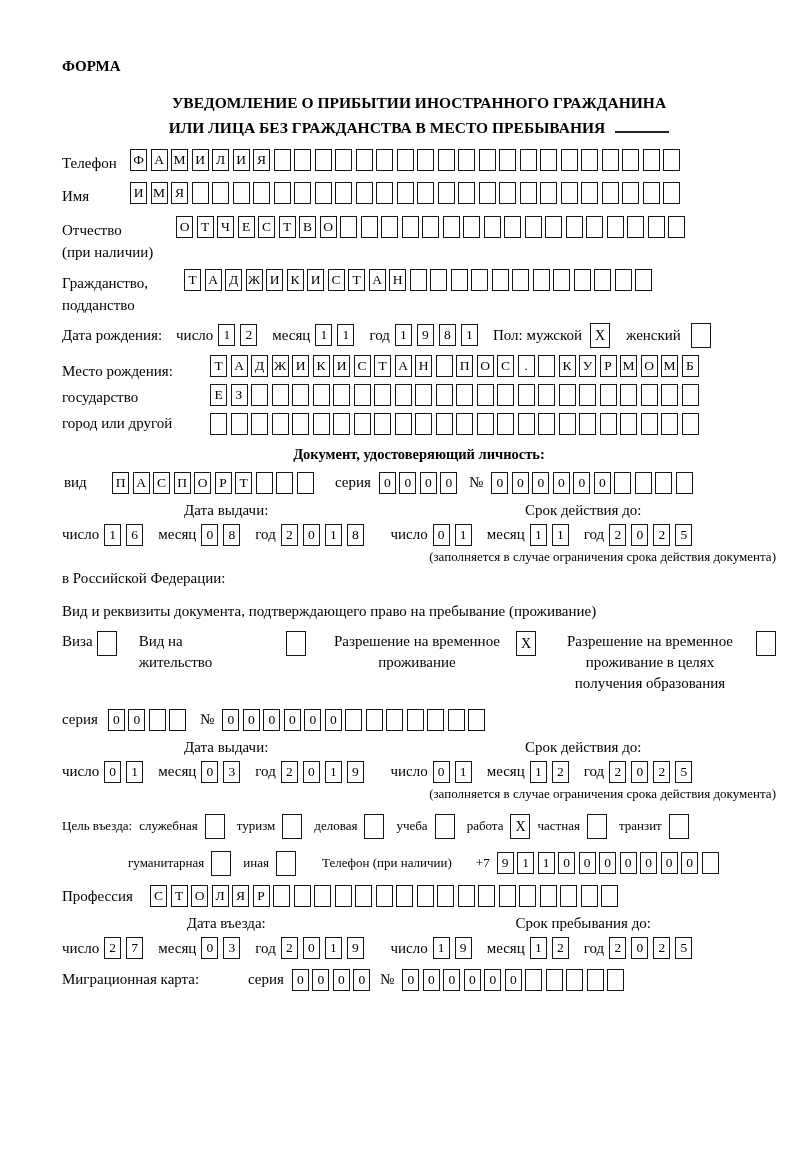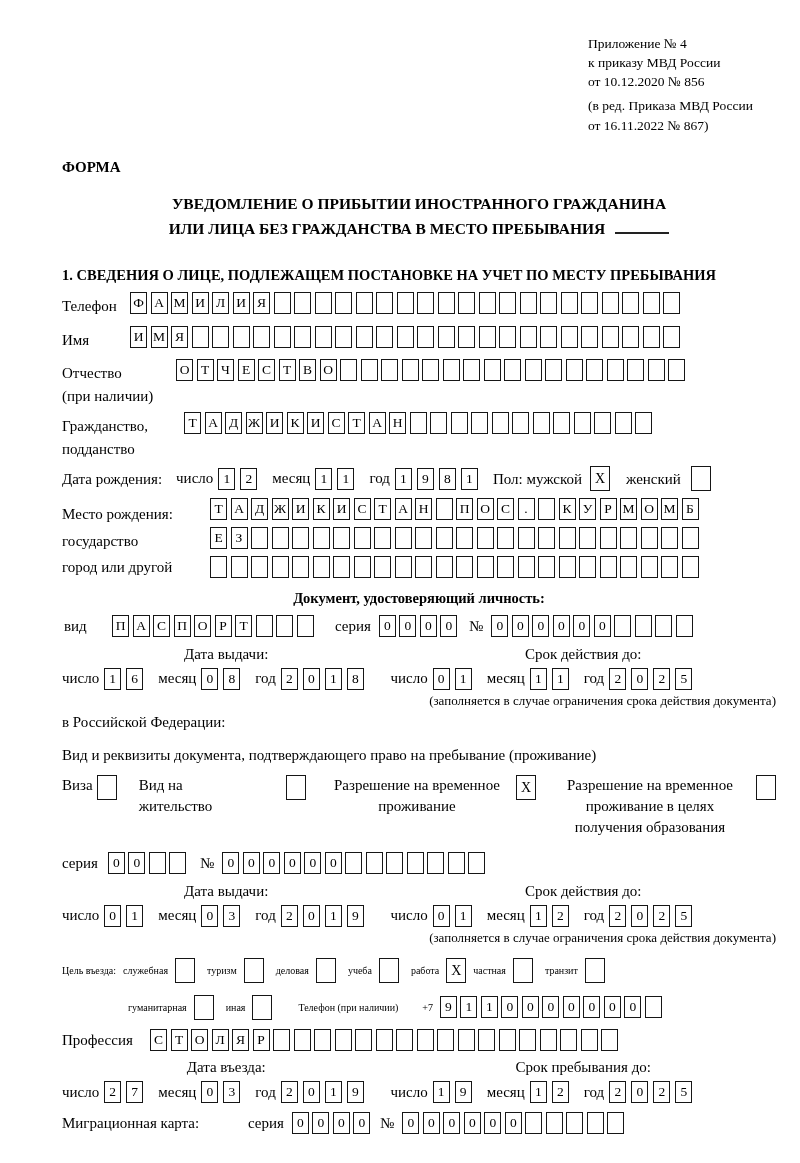--- a/index.html
+++ b/index.html
@@ -41,43 +41,35 @@
   .note-r { text-align:right; font-size:13px; margin-top:3px; }
   .para { font-size:15px; margin-top:10px; line-height:1.55; }
 
   .opts { display:flex; align-items:flex-start; margin-top:8px; }
   .opt { display:flex; align-items:flex-start; }
   .opt-label { font-size:15px; line-height:1.4; }
   .opt-label.c2 { width:178px; text-align:center; }
   .opt-label.c3 { width:192px; text-align:center; }
 
   .p-int { display:flex; align-items:center; margin-top:12px; flex-wrap:nowrap; }
-  .p-int .plbl { font-size:10px; margin-right:7px; white-space:nowrap; }
+  .p-int .plbl { font-size:13px; margin-right:7px; white-space:nowrap; }
   .p-int .ckb { margin-right:12px; }
 </style>
 </head>
 <body>
 
 <div class="page">
 
-  <div class="hdr">
-    <div>Приложение № 4</div>
-    <div>к приказу МВД России</div>
-    <div>от 10.12.2020 № 856</div>
-    <div class="sub">(в ред. Приказа МВД России</div>
-    <div>от 16.11.2022 № 867)</div>
-  </div>
   <div class="form-label">ФОРМА</div>
 
   <div class="title">
     <div>УВЕДОМЛЕНИЕ О ПРИБЫТИИ ИНОСТРАННОГО ГРАЖДАНИНА</div>
     <div><span>ИЛИ ЛИЦА БЕЗ ГРАЖДАНСТВА В МЕСТО ПРЕБЫВАНИЯ</span><span class="blank-line"></span></div>
   </div>
 
-  <div class="sec-heading">1. СВЕДЕНИЯ О ЛИЦЕ, ПОДЛЕЖАЩЕМ ПОСТАНОВКЕ НА УЧЕТ ПО МЕСТУ ПРЕБЫВАНИЯ</div>
 
   <div class="frow">
     <div class="flabel" style="width:68px;">Телефон</div>
     <div class="boxes">
         <span class="cb">Ф</span>
         <span class="cb">А</span>
         <span class="cb">М</span>
         <span class="cb">И</span>
         <span class="cb">Л</span>
         <span class="cb">И</span>

